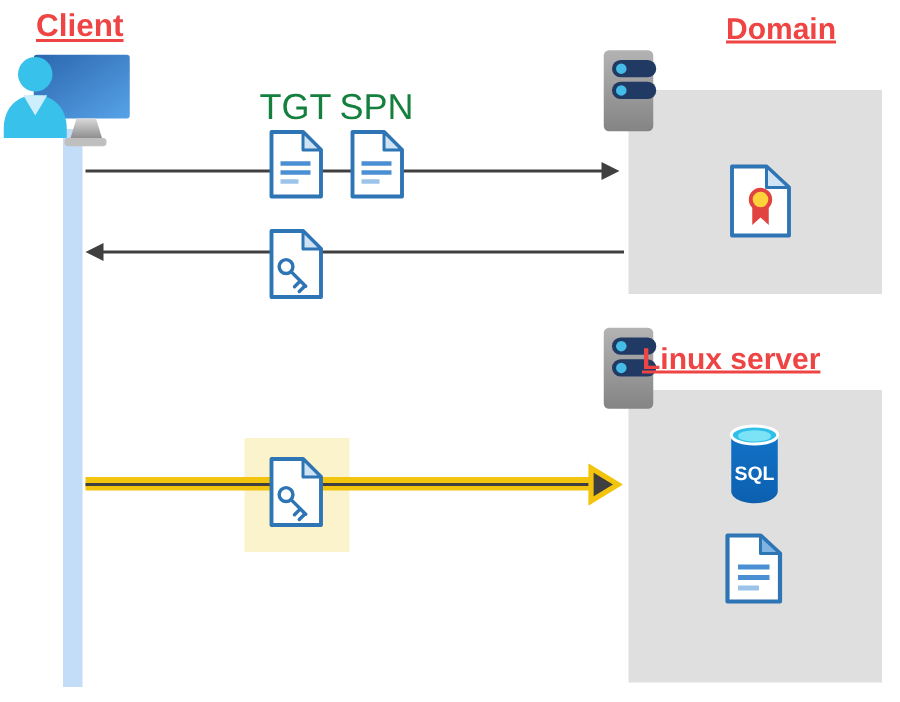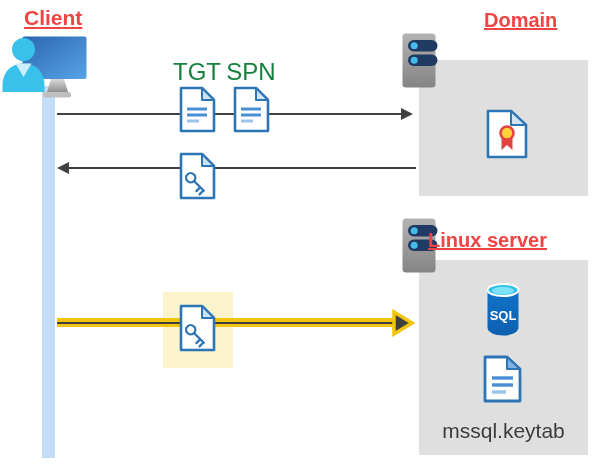--- a/index.html
+++ b/index.html
@@ -160,15 +160,14 @@
   </svg>
 
   <svg class="abs" style="left:480px;top:355px;" width="44" height="48" viewBox="0 0 44 48">
     <path d="M5 2 H27 L40 14 V46 H5 Z" fill="#ffffff" stroke="#2e75b6" stroke-width="2.8" stroke-linejoin="round"></path>
     <path d="M27 2 V14 H40 Z" fill="#7fb3e2" stroke="#2e75b6" stroke-width="2" stroke-linejoin="round"></path>
     <line x1="12" y1="23" x2="33" y2="23" stroke="#4a8fd3" stroke-width="3.4"></line>
     <line x1="12" y1="30" x2="33" y2="30" stroke="#4a8fd3" stroke-width="3.4"></line>
     <line x1="12" y1="37" x2="26" y2="37" stroke="#9cc3ea" stroke-width="3.4"></line>
   </svg>
 
-  <div class="abs file-label" style="left:419px;top:419px;width:169px;">mssql.keytab</div>
 
 </div>
 
 </body></html>

